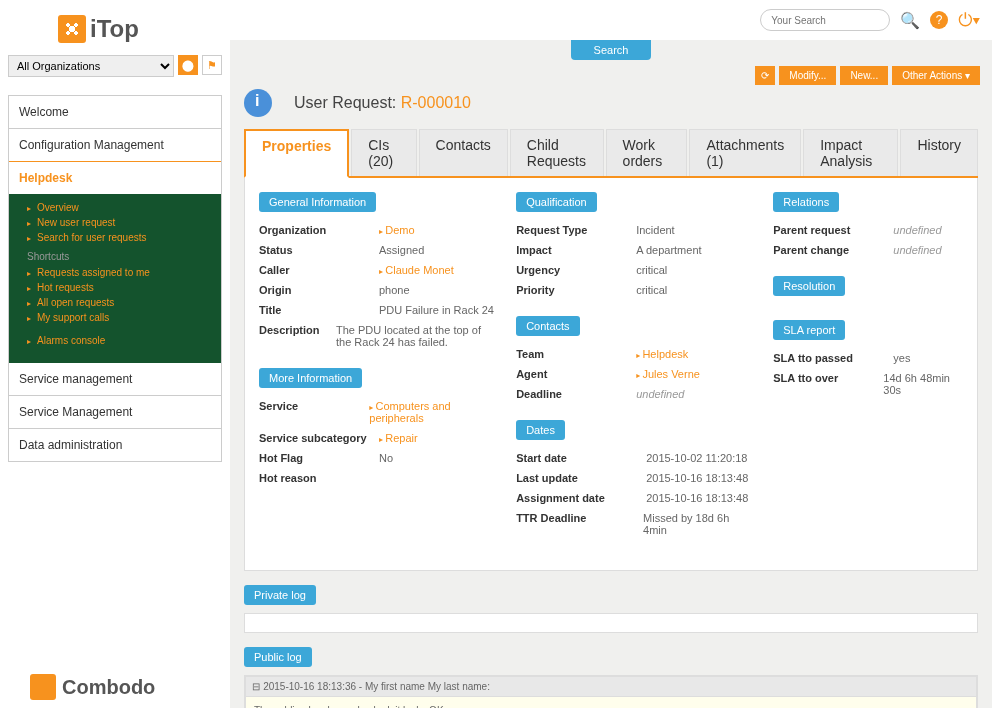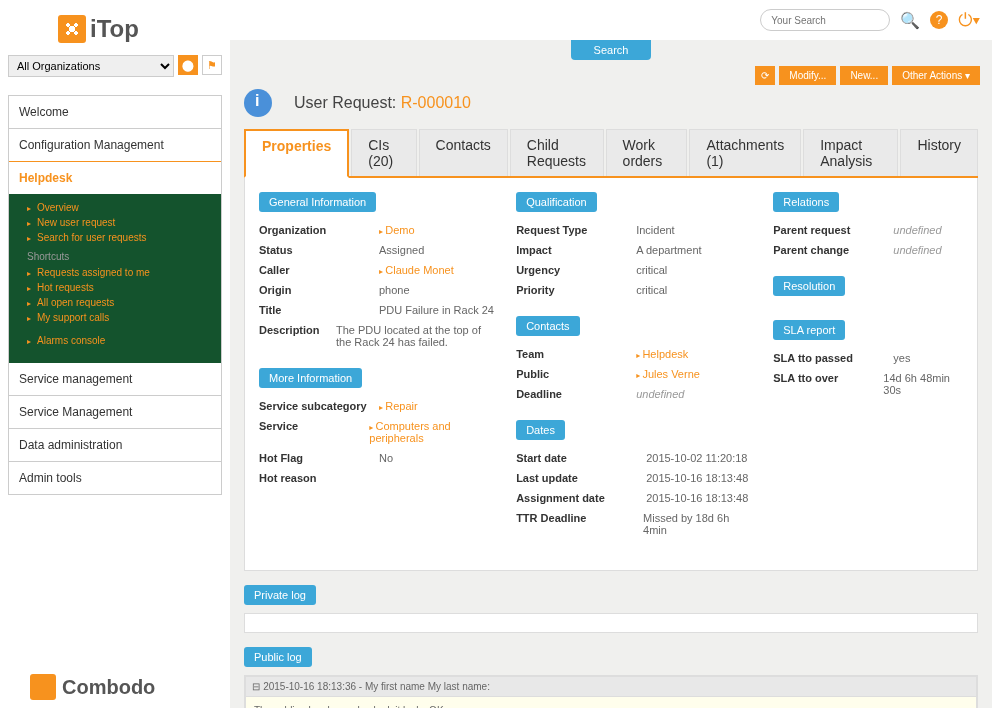--- a/index.html
+++ b/index.html
@@ -96,21 +96,20 @@
           <li><a>All open requests</a></li>
           <li><a>My support calls</a></li>
         </ul>
         <ul style="margin-top:8px">
           <li><a>Alarms console</a></li>
         </ul>
       </div>
       <div class="menu-item">Service management</div>
       <div class="menu-item">Service Management</div>
       <div class="menu-item">Data administration</div>
-      <div class="menu-item">Admin tools</div>
     </div>
     <div class="combodo">
       <div class="combodo-icon"></div>
       <span class="combodo-text">Combodo</span>
     </div>
   </div>
 
   <div class="main">
     <div class="topbar">
       <input class="search-box" placeholder="Your Search" style="">
@@ -165,28 +164,28 @@
                 <div class="field-value">PDU Failure in Rack 24</div>
               </div>
             <div class="field">
                 <div class="field-label">Description</div>
                 <div class="field-value">The PDU located at the top of the Rack 24 has failed.</div>
               </div>
           </div>
           <div class="section">
             <div class="section-head">More Information</div>
             <div class="field">
+                <div class="field-label">Service</div>
+                <div class="field-value link">Computers and peripherals</div>
+              </div>
+            <div class="field">
                 <div class="field-label">Service subcategory</div>
                 <div class="field-value link">Repair</div>
               </div>
             <div class="field">
-                <div class="field-label">Service</div>
-                <div class="field-value link">Computers and peripherals</div>
-              </div>
-            <div class="field">
                 <div class="field-label">Hot Flag</div>
                 <div class="field-value">No</div>
               </div>
             <div class="field">
                 <div class="field-label">Hot reason</div>
                 <div class="field-value"></div>
               </div>
           </div>
         </div>
         <div class="col">
@@ -209,21 +208,21 @@
                 <div class="field-value">critical</div>
               </div>
           </div>
           <div class="section">
             <div class="section-head">Contacts</div>
             <div class="field">
                 <div class="field-label">Team</div>
                 <div class="field-value link">Helpdesk</div>
               </div>
             <div class="field">
-                <div class="field-label">Public</div>
+                <div class="field-label">Agent</div>
                 <div class="field-value link">Jules Verne</div>
               </div>
             <div class="field">
                 <div class="field-label">Deadline</div>
                 <div class="field-value ital">undefined</div>
               </div>
           </div>
           <div class="section">
             <div class="section-head">Dates</div>
             <div class="field">

